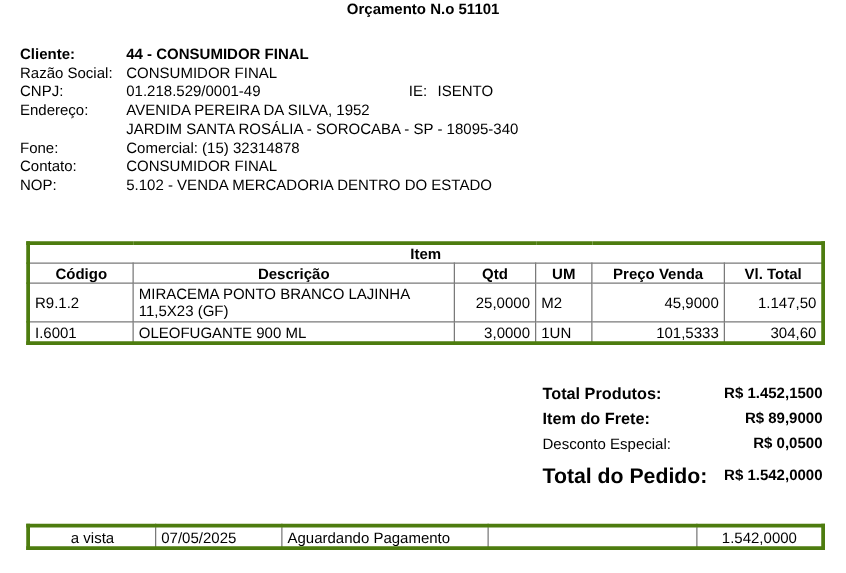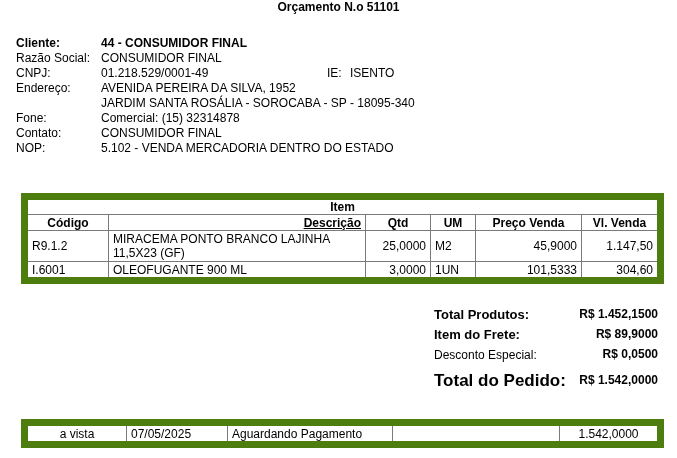--- a/index.html
+++ b/index.html
@@ -14,36 +14,36 @@
   .info { position: absolute; left: 16px; top: 36px; }
   .info-row { position: relative; height: 15px; line-height: 15px; white-space: nowrap; }
   .info-label { position: absolute; left: 0; }
   .info-value { position: absolute; left: 85px; }
   .bold { font-weight: bold; }
   .ie-label { position: absolute; left: 226px; }
   .ie-value { position: absolute; left: 249px; }
 
   table.grid {
     position: absolute; border-collapse: collapse;
-    border: 7px solid #4d7c0f; table-layout: fixed; padding-left: 39px;
+    border: 3px solid #4d7c0f; table-layout: fixed; padding-left: 39px;
   }
   table.grid td, table.grid th {
     border: 1px solid #7a7a7a; padding: 0 4px; font-size: 12px;
     line-height: 14px; vertical-align: middle; overflow: hidden; white-space: nowrap;
   }
   table.grid th { font-weight: bold; }
   .items { left: 21px; top: 193px; width: 636px; }
   .items .sect { text-align: center; height: 14px; }
   .items .hdr th { height: 15px; }
   .items .r1 td { height: 30px; }
   .items .r2 td { height: 15px; }
   .wrap { white-space: normal !important; }
   .right { text-align: right; }
   .center { text-align: center; }
-  .left { text-align: right; text-decoration: underline; }
+  .left { text-align: center; }
 
   .totals { position: absolute; left: 434px; top: 304px; width: 224px; }
   .tot-row { position: relative; height: 20px; }
   .tot-label { position: absolute; left: 0; bottom: 2px; font-weight: bold; font-size: 13px; }
   .tot-value { position: absolute; right: 0; bottom: 3px; font-weight: bold; font-size: 12px; }
   .tot-label.normal { font-weight: normal; font-size: 12px; }
   .tot-label.big { font-size: 17px; bottom: -1px; }
   .tot-row.big { height: 26px; }
 
   .pay { left: 21px; top: 419px; width: 636px; }
@@ -105,21 +105,21 @@
   <tbody>
       <tr>
     <th colspan="6" class="sect">Item</th>
   </tr>
   <tr class="hdr">
     <th class="center">Código</th>
     <th class="left">Descrição</th>
     <th class="center">Qtd</th>
     <th class="center">UM</th>
     <th class="center">Preço Venda</th>
-    <th class="center">Vl. Venda</th>
+    <th class="center">Vl. Total</th>
   </tr>
   <tr class="r1">
     <td>R9.1.2</td>
     <td class="wrap">MIRACEMA PONTO BRANCO LAJINHA 11,5X23 (GF)</td>
     <td class="right">25,0000</td>
     <td>M2</td>
     <td class="right">45,9000</td>
     <td class="right">1.147,50</td>
   </tr>
   <tr class="r2">

